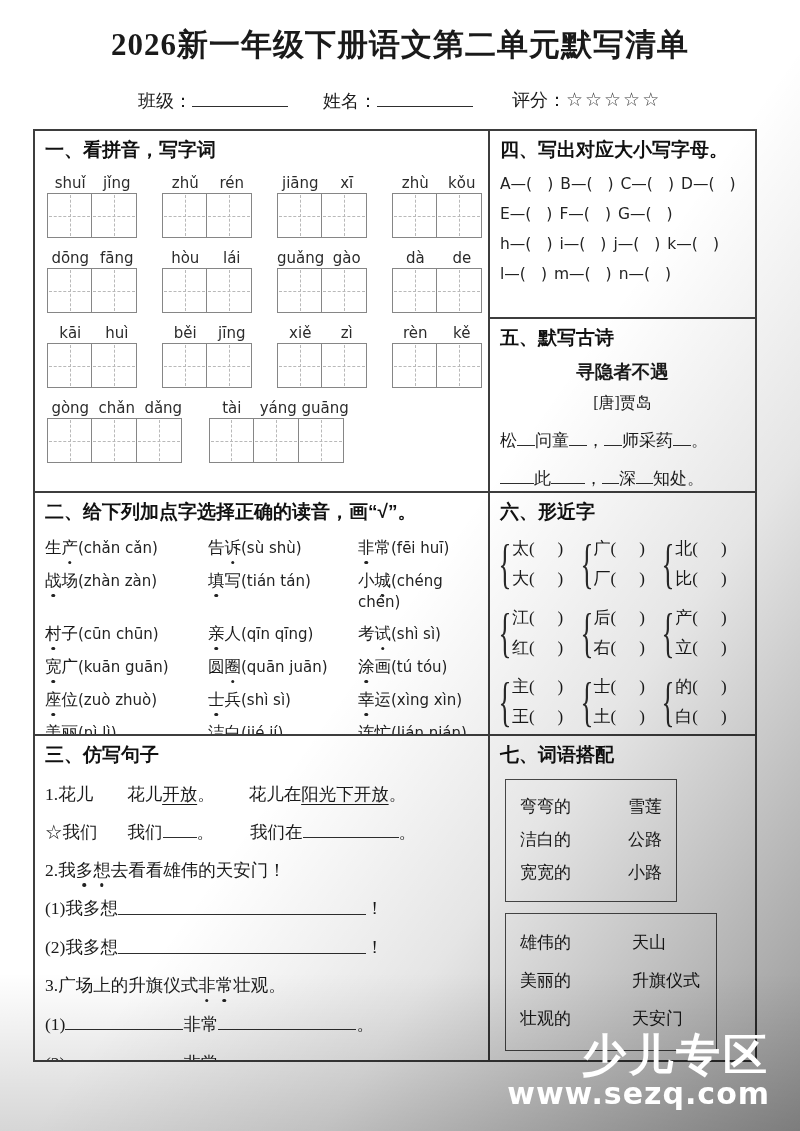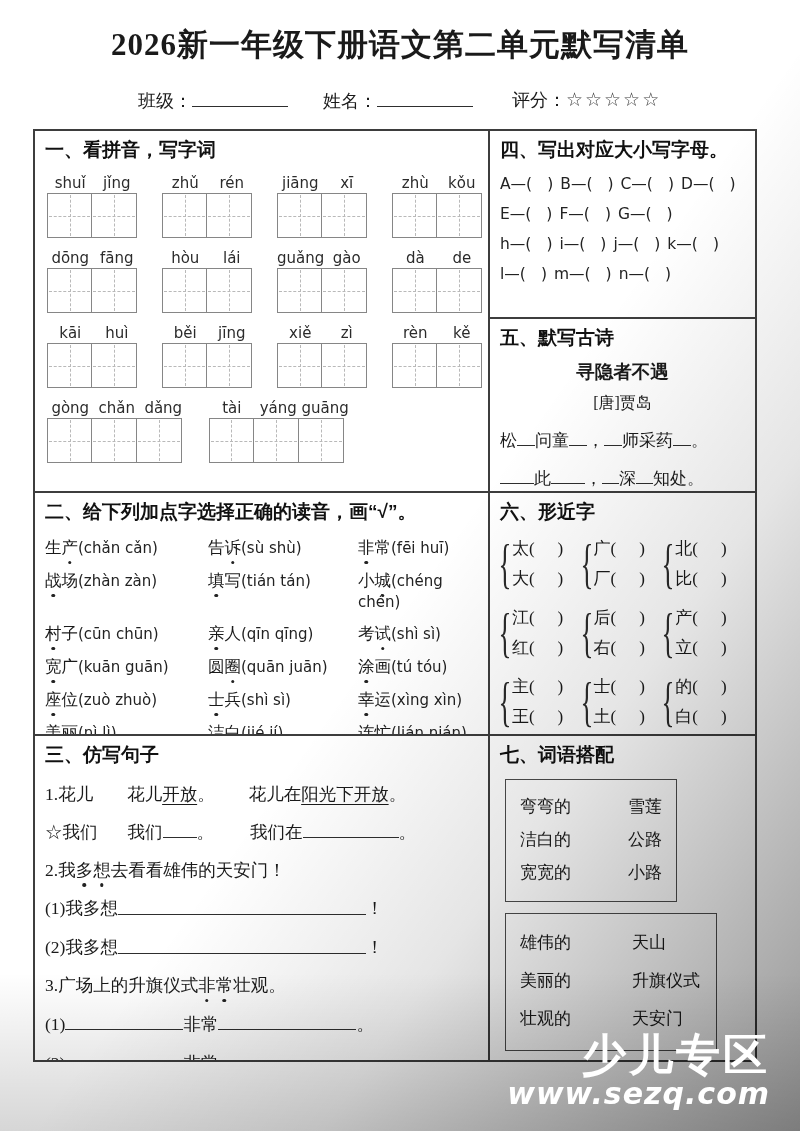--- a/index.html
+++ b/index.html
@@ -69,21 +69,21 @@
   .wp-row{display:grid;grid-template-columns:108px auto;font-size:17px;line-height:33px;}
   #wp-box2 .wp-row{grid-template-columns:112px auto;line-height:38px;}
   
   .shade{position:absolute;inset:0;z-index:2;pointer-events:none;
     background:
       linear-gradient(to bottom, rgba(0,0,0,0) 86%, rgba(0,0,0,0.16) 100%),
       linear-gradient(to bottom right, rgba(0,0,0,0) 52%, rgba(0,0,0,0.10) 70%, rgba(0,0,0,0.42) 100%);}
   .wm{position:absolute;right:30px;z-index:3;color:#ffffff;font-weight:bold;text-align:right;
     font-family:"DejaVu Sans",sans-serif;}
   .wm-brand{top:1026px;font-size:44px;letter-spacing:3px;}
-  .wm-url{top:1076px;font-size:30px;letter-spacing:1px;font-style:italic;}
+  .wm-url{top:1076px;font-size:30px;letter-spacing:1px;}
 </style>
 </head>
 <body>
 
 <div class="sheet">
 
   <div class="page-title">2026新一年级下册语文第二单元默写清单</div>
 
   <div class="meta">
     <span class="lbl meta-class"><span>班级：</span><span class="ul"></span></span>

